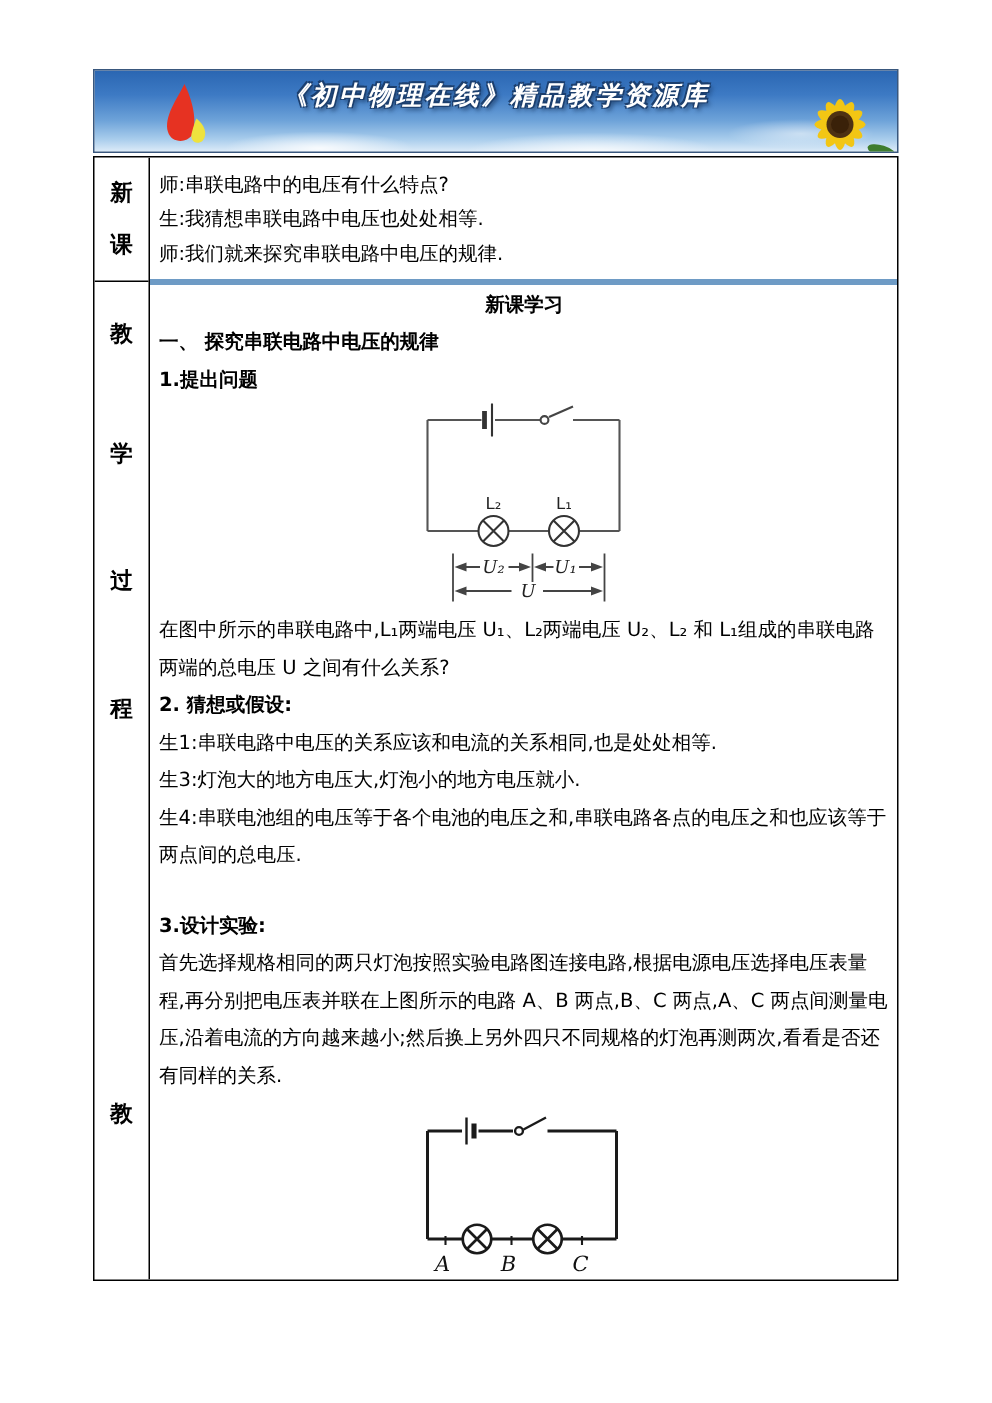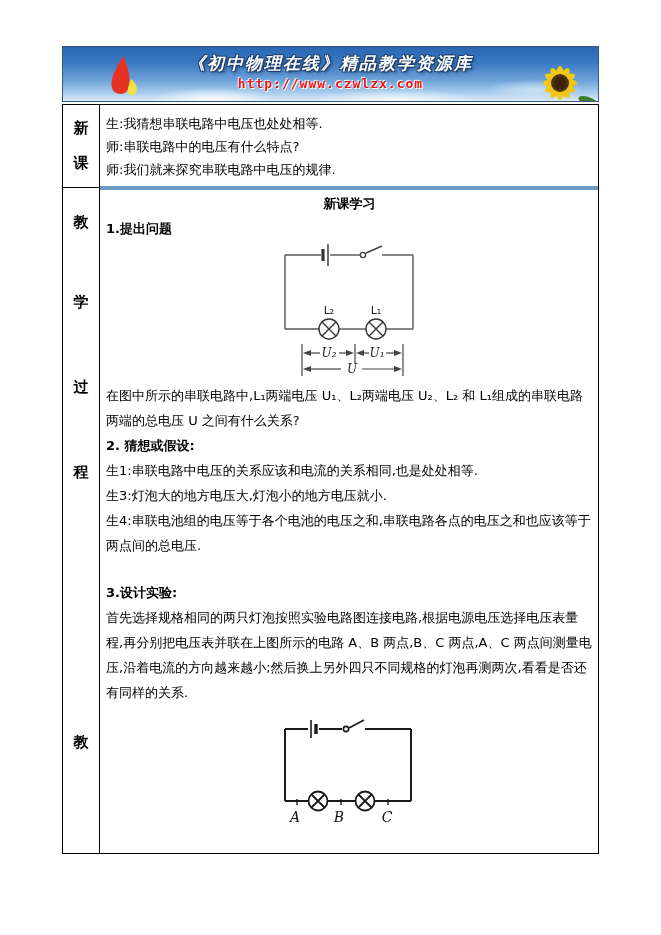--- a/index.html
+++ b/index.html
@@ -69,21 +69,20 @@
 <body>
 
 <div class="page">
 
   <div class="banner">
     <svg class="logo" width="44" height="42" viewBox="0 0 44 42">
       <path d="M20,1 C15,11 6,23 9,33 C11,40 21,41 25,35 C29,26 25,11 20,1 Z" fill="#e63222"></path>
       <path d="M28,24 C33,28 36,34 32,39 C28,42 23,39 25,33 C26,29 27,26 28,24 Z" fill="#eee23e"></path>
     </svg>
     <div class="banner-title">《初中物理在线》精品教学资源库</div>
-    <div class="banner-url">http://www.czwlzx.com</div>
     <svg class="sunflower" width="66" height="44" viewBox="0 0 66 44">
       <g transform="translate(30,24)">
         <g fill="#f2c614">
           <ellipse rx="17" ry="5" transform="rotate(0)"></ellipse>
           <ellipse rx="17" ry="5" transform="rotate(30)"></ellipse>
           <ellipse rx="17" ry="5" transform="rotate(60)"></ellipse>
           <ellipse rx="17" ry="5" transform="rotate(90)"></ellipse>
           <ellipse rx="17" ry="5" transform="rotate(120)"></ellipse>
           <ellipse rx="17" ry="5" transform="rotate(150)"></ellipse>
         </g>
@@ -101,29 +100,30 @@
       <div class="v-char" style="top:50px">课</div>
       <div class="row-divider"></div>
       <div class="v-char" style="top:109px">教</div>
       <div class="v-char" style="top:189px">学</div>
       <div class="v-char" style="top:274px">过</div>
       <div class="v-char" style="top:359px">程</div>
       <div class="v-char" style="top:629px">教</div>
     </div>
 
     <div class="main-col row1">
+      <p>师:串联电路中的电压有什么特点?</p>
       <p>生:我猜想串联电路中电压也处处相等.</p>
-      <p>师:串联电路中的电压有什么特点?</p>
       <p>师:我们就来探究串联电路中电压的规律.</p>
     </div>
 
     <div class="blue-sep"></div>
 
     <div class="row2">
       <p class="t-center">新课学习</p>
+      <p class="bold">一、 探究串联电路中电压的规律</p>
       <p class="bold">1.提出问题</p>
 
       <svg class="circuit" width="170" height="140" viewBox="0 0 170 140">
         <g stroke="#555" stroke-width="1.4" fill="none">
 
           <path d="M20,12 H56"></path>
           <path d="M65,12 H95"></path>
           <path d="M117,12 H148"></path>
 
           <path d="M58,6 V18" stroke-width="3.2" stroke="#333"></path>

